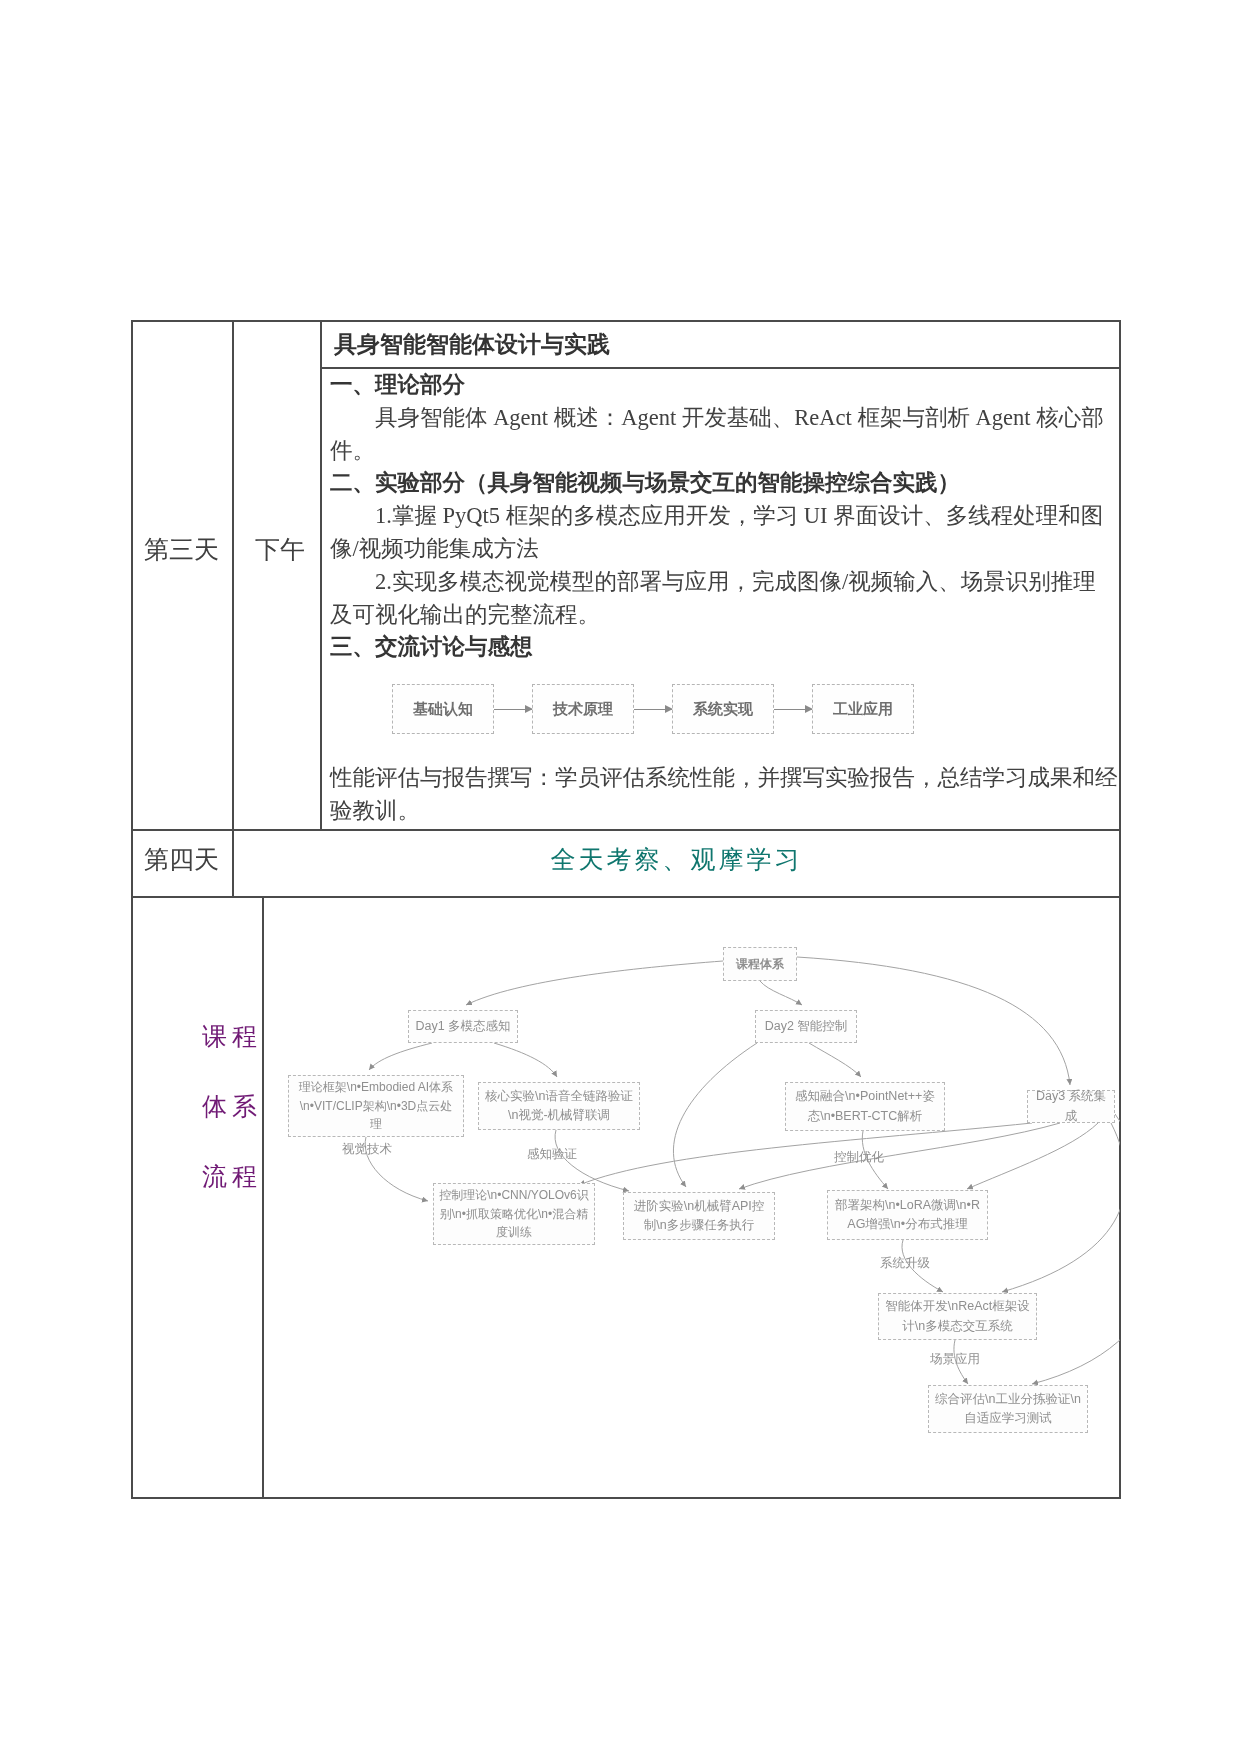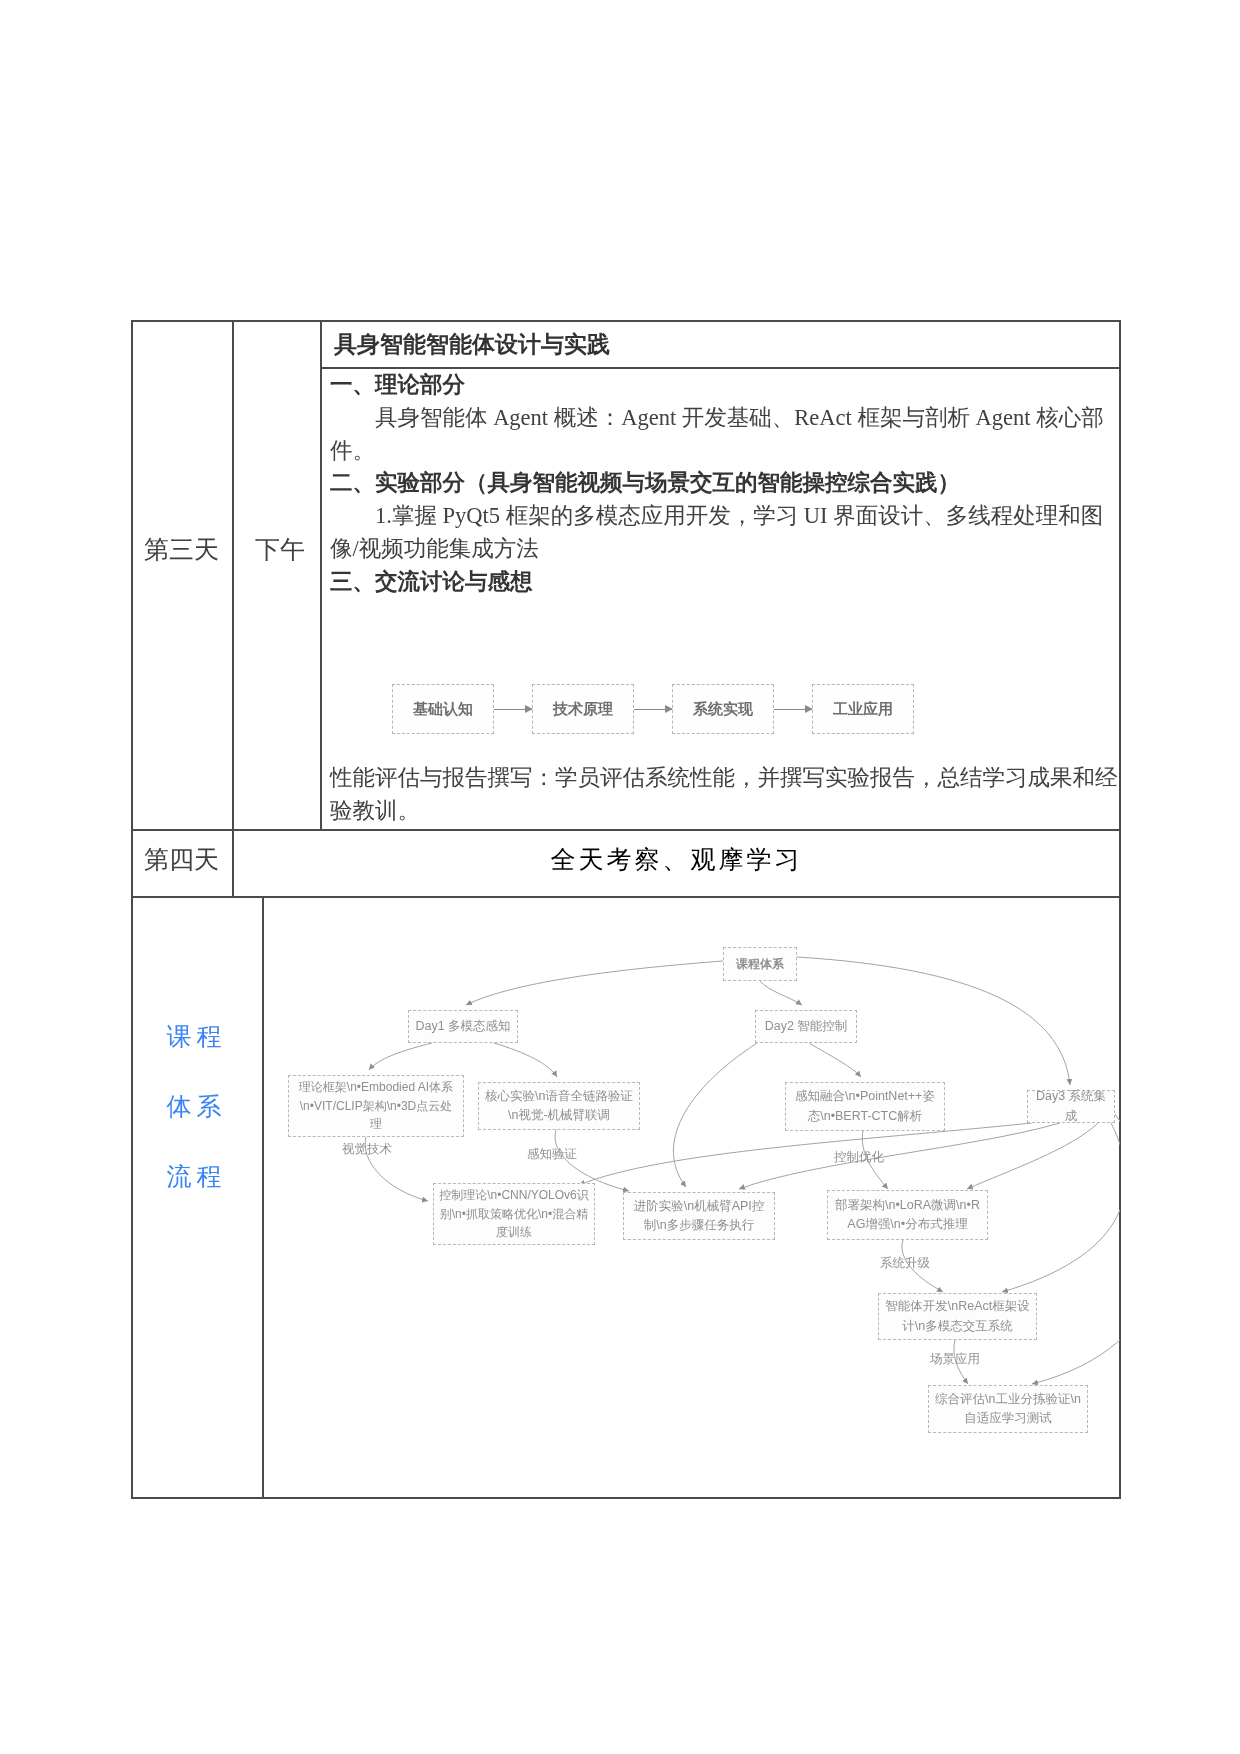--- a/index.html
+++ b/index.html
@@ -8,23 +8,23 @@
   .line{position:absolute;background:#4b4b4b;}
   
   .cell-label{position:absolute;text-align:center;font-size:25px;color:#3f3f3f;}
   .course-title{position:absolute;left:334px;top:329px;width:780px;font-size:23px;font-weight:bold;color:#333;}
   .content{position:absolute;left:330px;top:369px;width:788px;font-size:22.5px;line-height:32.8px;color:#414141;}
   .content p{margin:0;}
   .content p.h{font-weight:bold;color:#353535;}
   .content p.ind{text-indent:2em;}
   .closing{position:absolute;left:330px;top:761px;width:788px;font-size:22.5px;line-height:33px;color:#414141;}
   .day4-content{position:absolute;left:232px;top:843px;width:889px;text-align:center;
-                font-size:25px;letter-spacing:3px;color:#000000;}
-  .side-label{position:absolute;left:131px;width:131px;text-align:center;font-size:25px;
-              letter-spacing:5px;color:#3b82f6;}
+                font-size:25px;letter-spacing:3px;color:#0f766e;}
+  .side-label{position:absolute;left:131px;width:131px;text-align:right;font-size:25px;
+              letter-spacing:5px;color:#701a75;}
   
   .mini-flow{position:absolute;left:392px;top:684px;display:flex;align-items:center;font-weight:bold;}
   .mini-box{width:100px;height:48px;border:1px dashed #b5b5b5;display:flex;align-items:center;justify-content:center;
             font-family:"Liberation Sans","DejaVu Sans",sans-serif;font-size:15px;color:#6f6f6f;background:#fefefe;}
   .mini-arrow{width:38px;height:1px;background:#8a8a8a;position:relative;}
   .mini-arrow:after{content:"";position:absolute;right:-1px;top:-4px;border-left:8px solid #8a8a8a;
             border-top:4.5px solid transparent;border-bottom:4.5px solid transparent;}
   
   .chart{position:absolute;left:262px;top:898px;width:858px;height:601px;
          font-family:"Liberation Sans","DejaVu Sans",sans-serif;}
@@ -54,20 +54,21 @@
   <div class="cell-label" style="left:131px;top:533px;width:101px;">第三天</div>
   <div class="cell-label" style="left:232px;top:533px;width:96px;">下午</div>
 
   <div class="course-title">具身智能智能体设计与实践</div>
 
   <div class="content">
     <p class="h">一、理论部分</p>
     <p class="ind">具身智能体 Agent 概述：Agent 开发基础、ReAct 框架与剖析 Agent 核心部件。</p>
     <p class="h">二、实验部分（具身智能视频与场景交互的智能操控综合实践）</p>
     <p class="ind">1.掌握 PyQt5 框架的多模态应用开发，学习 UI 界面设计、多线程处理和图像/视频功能集成方法</p>
+    <p class="ind">2.实现多模态视觉模型的部署与应用，完成图像/视频输入、场景识别推理及可视化输出的完整流程。</p>
     <p class="h">三、交流讨论与感想</p>
   </div>
 
   <div class="mini-flow">
     <div class="mini-box">基础认知</div>
     <div class="mini-arrow"></div>
     <div class="mini-box">技术原理</div>
     <div class="mini-arrow"></div>
     <div class="mini-box">系统实现</div>
     <div class="mini-arrow"></div>

